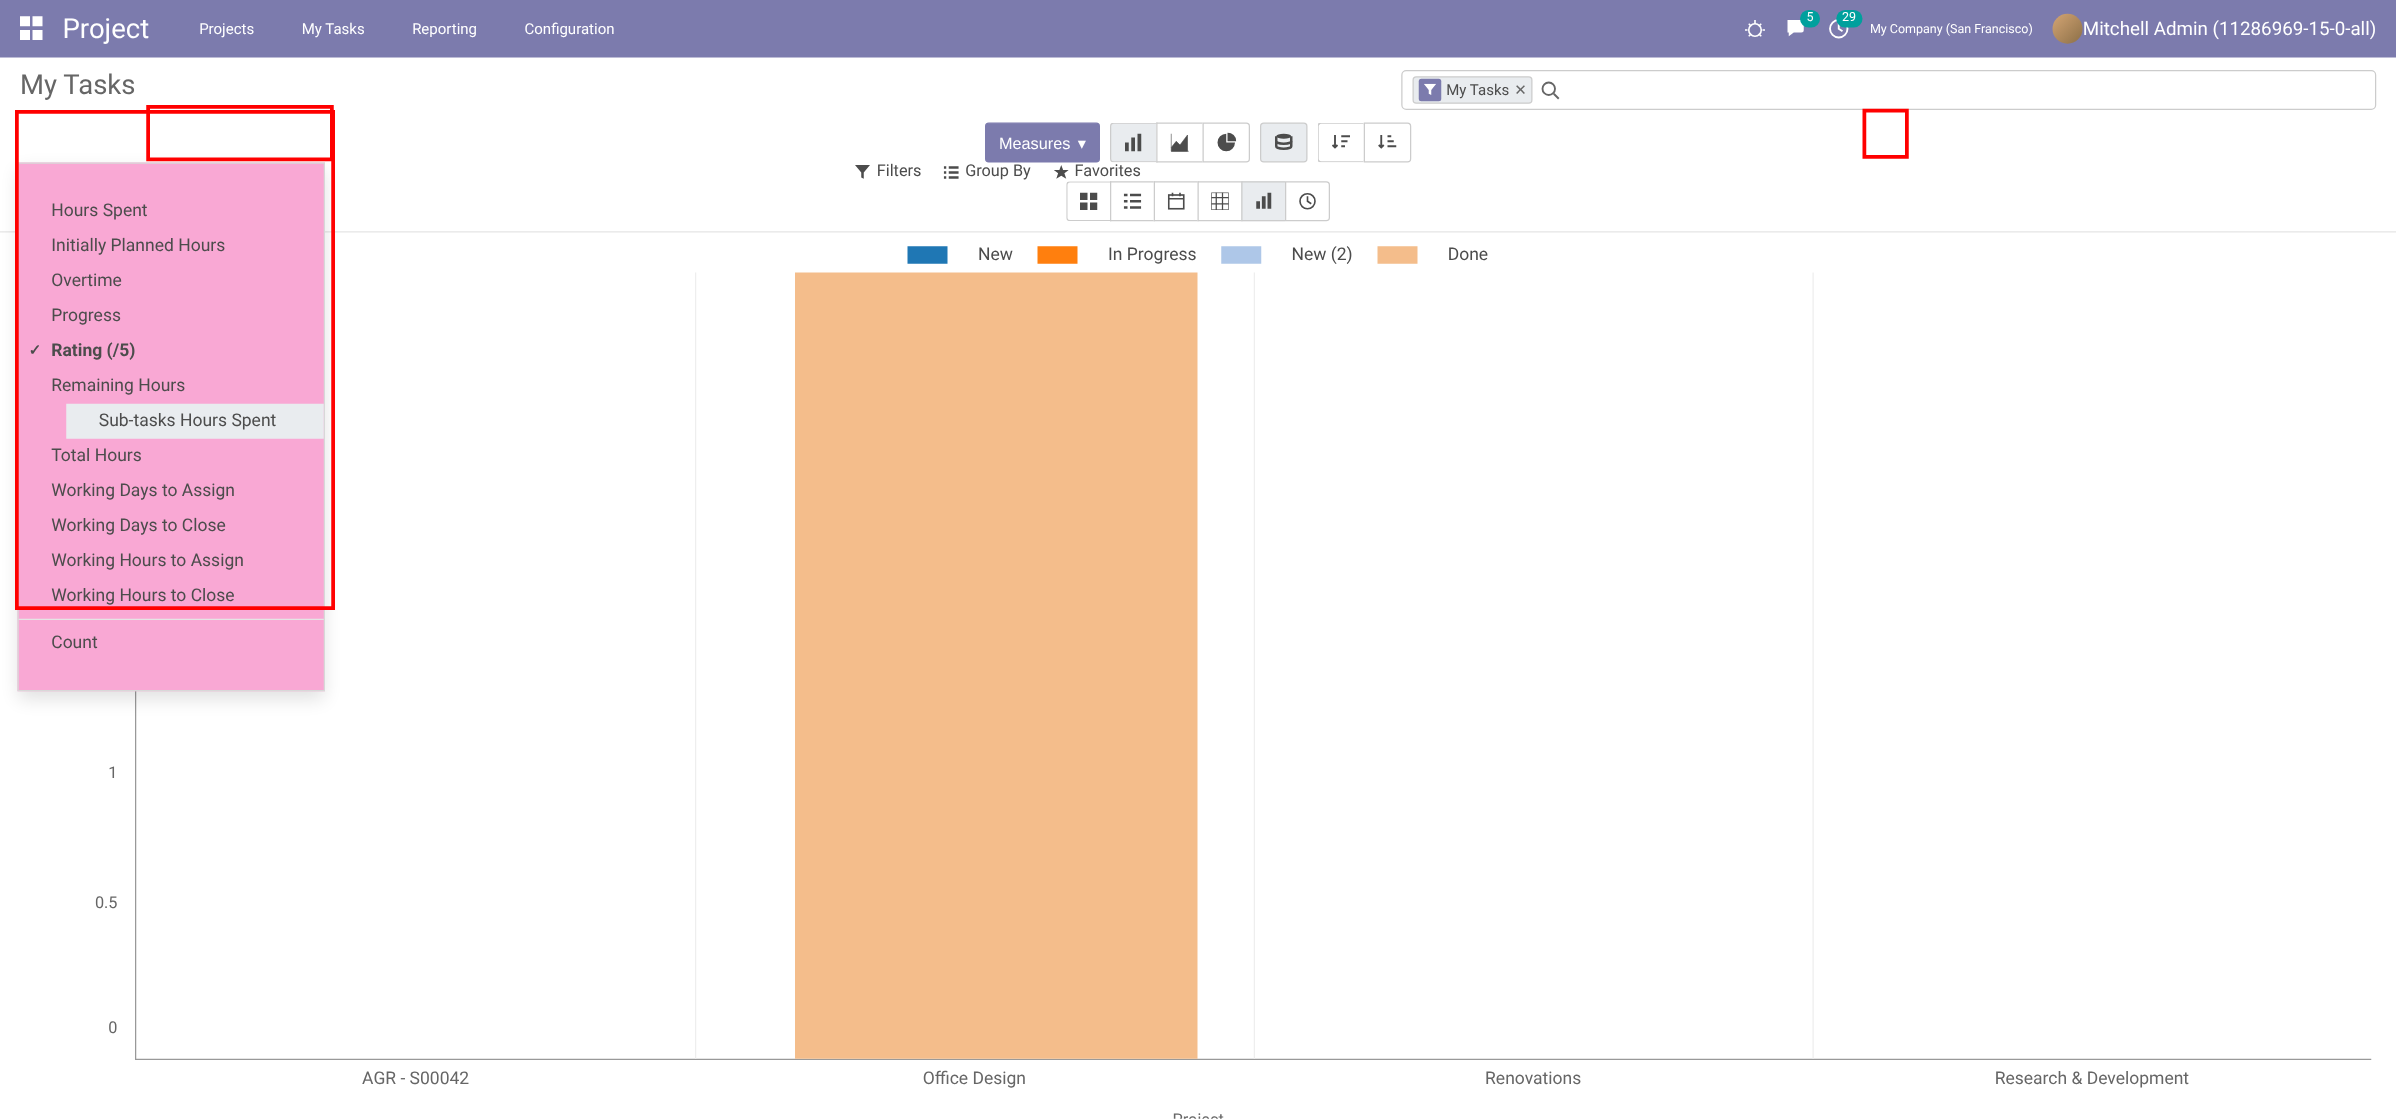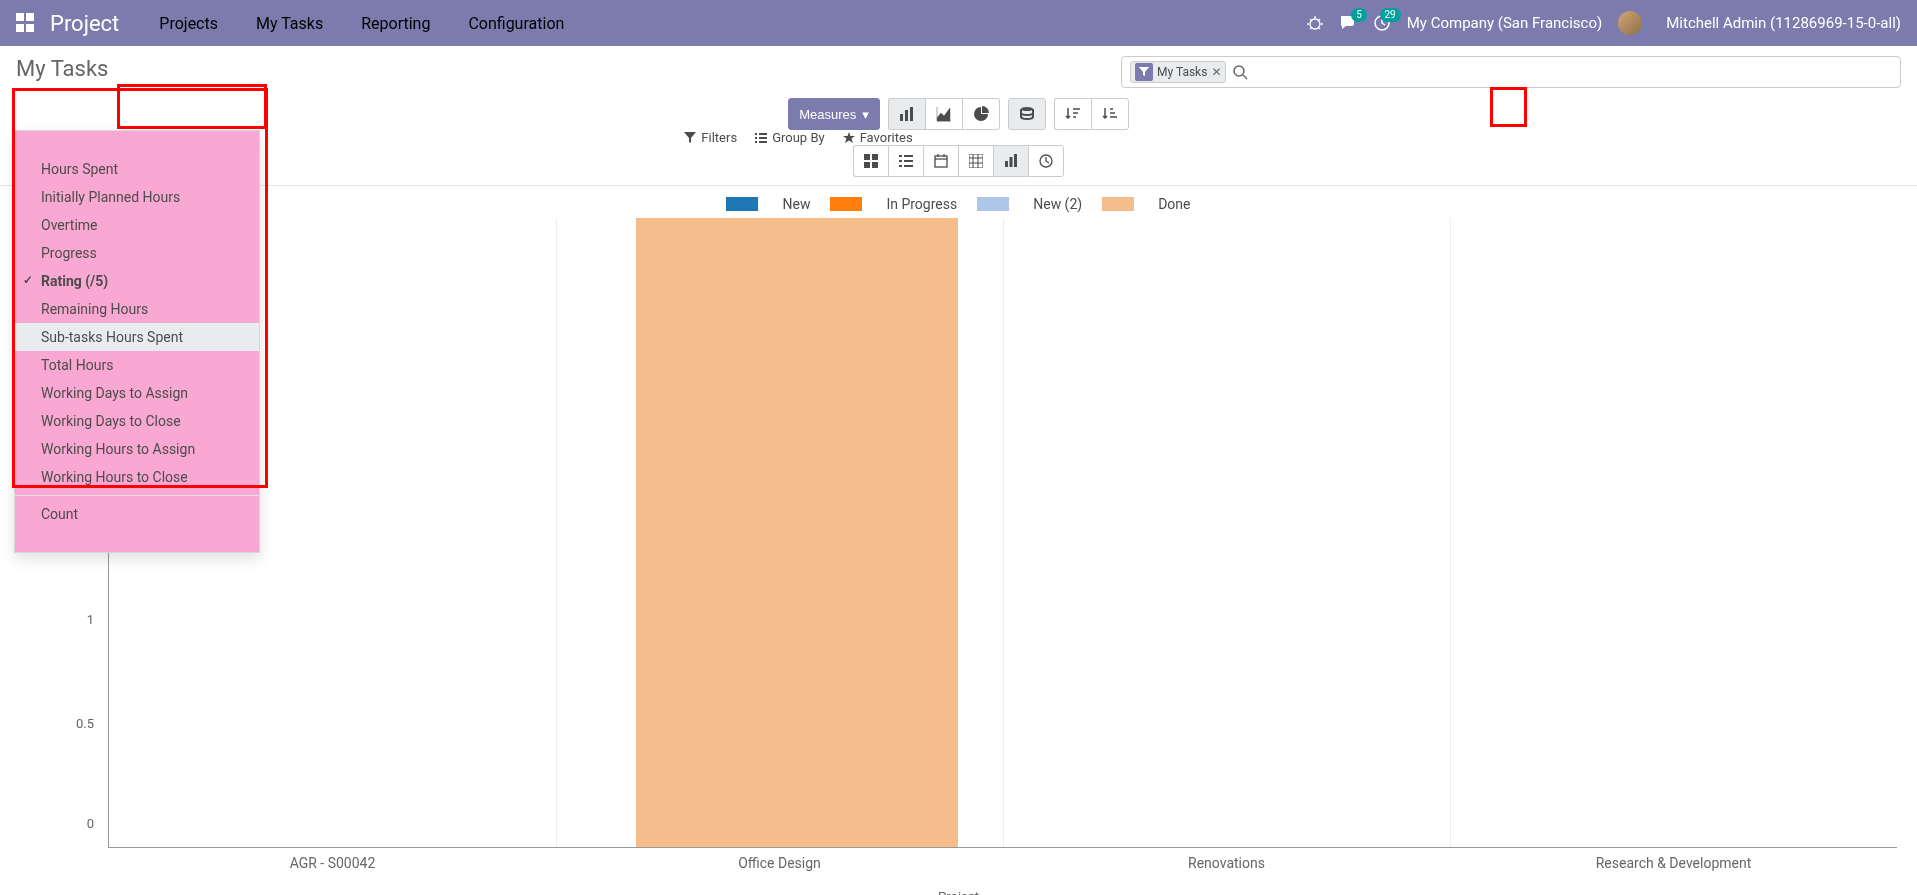--- a/index.html
+++ b/index.html
@@ -4,26 +4,26 @@
 <style>
 * { box-sizing: border-box; margin: 0; padding: 0; }
 body { font-family: -apple-system, BlinkMacSystemFont, "Segoe UI", Roboto, Helvetica, Arial, sans-serif; font-size: 13px; color: #4c4c4c; background: #fff; width: 1917px; height: 895px; overflow: hidden; position: relative; }
 
 
 .navbar { background: #7c7bad; height: 46px; display: flex; align-items: center; padding: 0 16px; color: #fff; }
 .navbar .apps-icon { width: 20px; height: 20px; display: inline-flex; flex-wrap: wrap; gap: 2px; margin-right: 14px; cursor: pointer; }
 .navbar .apps-icon span { width: 8px; height: 8px; background: #fff; }
 .navbar .brand { font-size: 22px; font-weight: 400; margin-right: 40px; }
 .navbar .menu { display: flex; gap: 38px; }
-.navbar .menu a { color: #000000; text-decoration: none; font-size: 16px; cursor: pointer; }
+.navbar .menu a { color: #ffffff; text-decoration: none; font-size: 12px; cursor: pointer; }
 .navbar .right { margin-left: auto; display: flex; align-items: center; gap: 16px; }
 .navbar .right .icon-btn { position: relative; cursor: pointer; color: #fff; }
 .navbar .badge { position: absolute; top: -6px; right: -10px; background: #00a09d; color: #fff; border-radius: 10px; padding: 0 5px; font-size: 10px; line-height: 14px; }
-.navbar .company { font-size: 15px; }
-.navbar .user { display: flex; align-items: center; gap: 24px; font-size: 15px; }
+.navbar .company { font-size: 10px; }
+.navbar .user { display: flex; align-items: center; gap: 0; font-size: 15px; }
 .navbar .avatar { width: 24px; height: 24px; border-radius: 50%; background: linear-gradient(135deg,#d4a574,#8b6f47); }
 
 
 .control-panel { padding: 10px 16px 0 16px; border-bottom: 1px solid #e5e5e5; }
 .cp-top { display: flex; align-items: flex-start; justify-content: space-between; margin-bottom: 10px; }
 .cp-title { font-size: 22px; color: #666; font-weight: 400; }
 .cp-search { display: flex; align-items: center; border: 1px solid #ccc; border-radius: 4px; width: 780px; height: 32px; padding: 0 8px; }
 .cp-search .chip { background: #e9ecef; border: 1px solid #ccc; border-radius: 3px; padding: 1px 4px; font-size: 12px; display: flex; align-items: center; gap: 4px; margin-right: 6px; }
 .cp-search .chip .filter-glyph { background: #7c7bad; color: #fff; width: 18px; height: 18px; display: inline-flex; align-items: center; justify-content: center; border-radius: 2px; font-size: 11px; }
 .cp-search .chip .x { cursor: pointer; color: #666; }
@@ -42,21 +42,21 @@
 .btn.active { background: #e9ecef; }
 .cp-center { display: flex; gap: 18px; align-items: center; }
 .cp-center .toggle { display: inline-flex; align-items: center; gap: 5px; cursor: pointer; color: #4c4c4c; }
 .cp-right { display: flex; align-items: center; gap: 0; }
 
 
 .dropdown { position: absolute; top: 130px; left: 14px; width: 246px; background: #f9a8d4; border: 1px solid #d8d8d8; box-shadow: 0 6px 14px rgba(0,0,0,0.12); padding: 24px 0; z-index: 10; }
 .dropdown .item { padding: 6px 12px 6px 26px; cursor: pointer; position: relative; font-size: 14px; color: #4c4c4c; }
 .dropdown .item.selected::before { content: "✓"; position: absolute; left: 8px; top: 6px; font-size: 12px; color: #4c4c4c; }
 .dropdown .item.bold { font-weight: 700; }
-.dropdown .item.hover-state { background: #e9ecef; }
+.dropdown .item.hover-state { background: #e9ecef; margin-left: 38px; }
 .dropdown hr { border: none; border-top: 1px solid #e5e5e5; margin: 4px 0; }
 
 
 .redbox { position: absolute; border: 3px solid #ff0000; pointer-events: none; z-index: 20; }
 
 
 .chart-area { position: relative; padding: 10px 20px 20px 20px; }
 .legend { display: flex; justify-content: center; gap: 20px; margin-bottom: 6px; }
 .legend .lg { display: flex; align-items: center; gap: 24px; font-size: 14px; }
 .legend .sw { width: 32px; height: 14px; }

